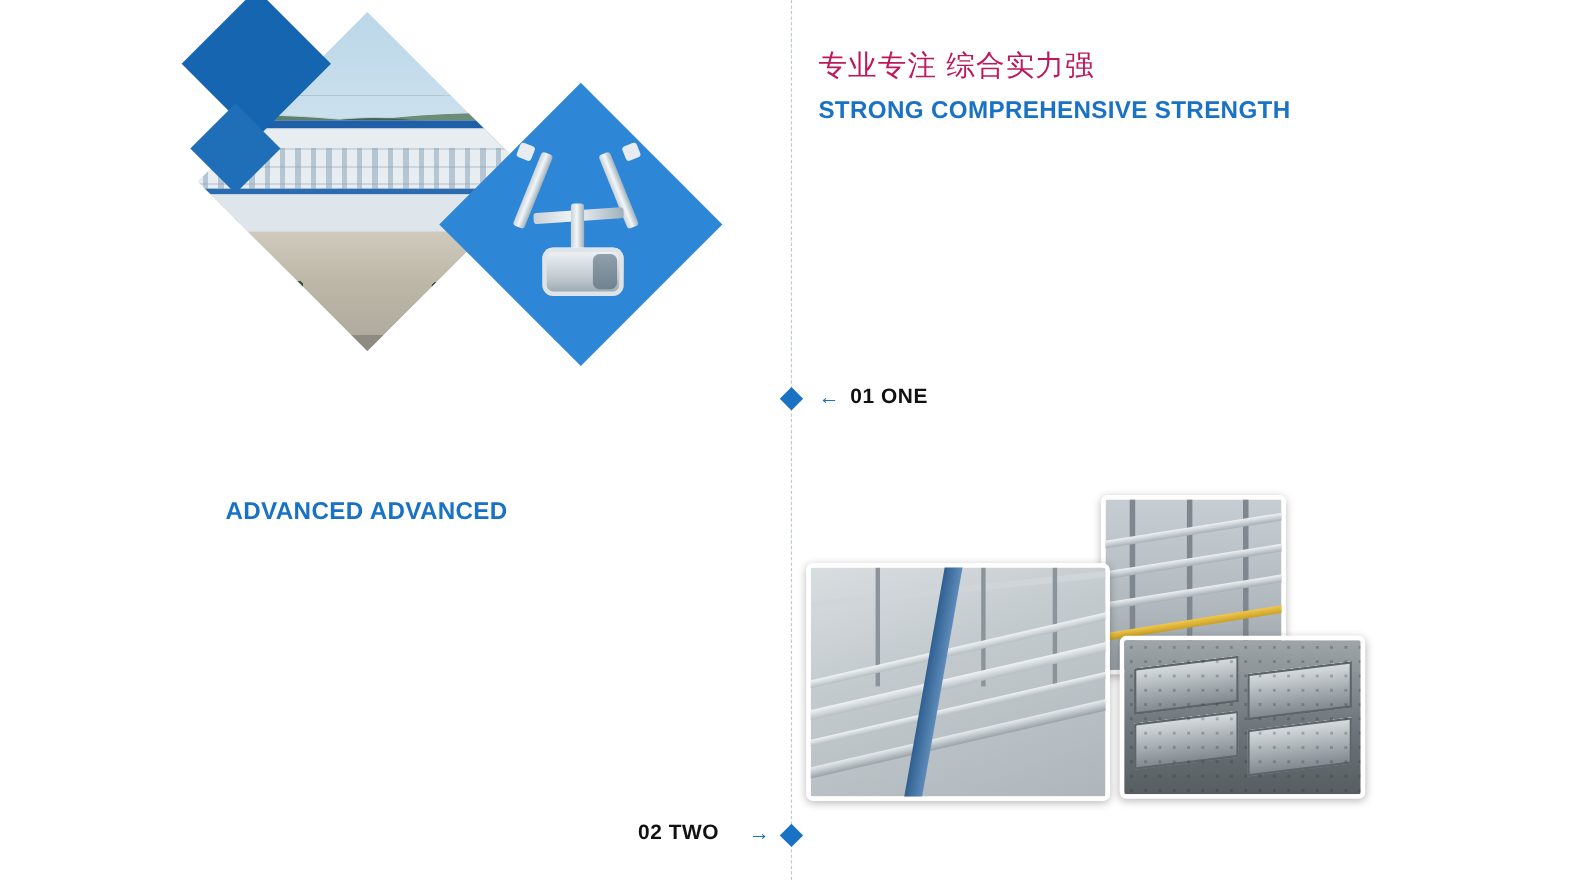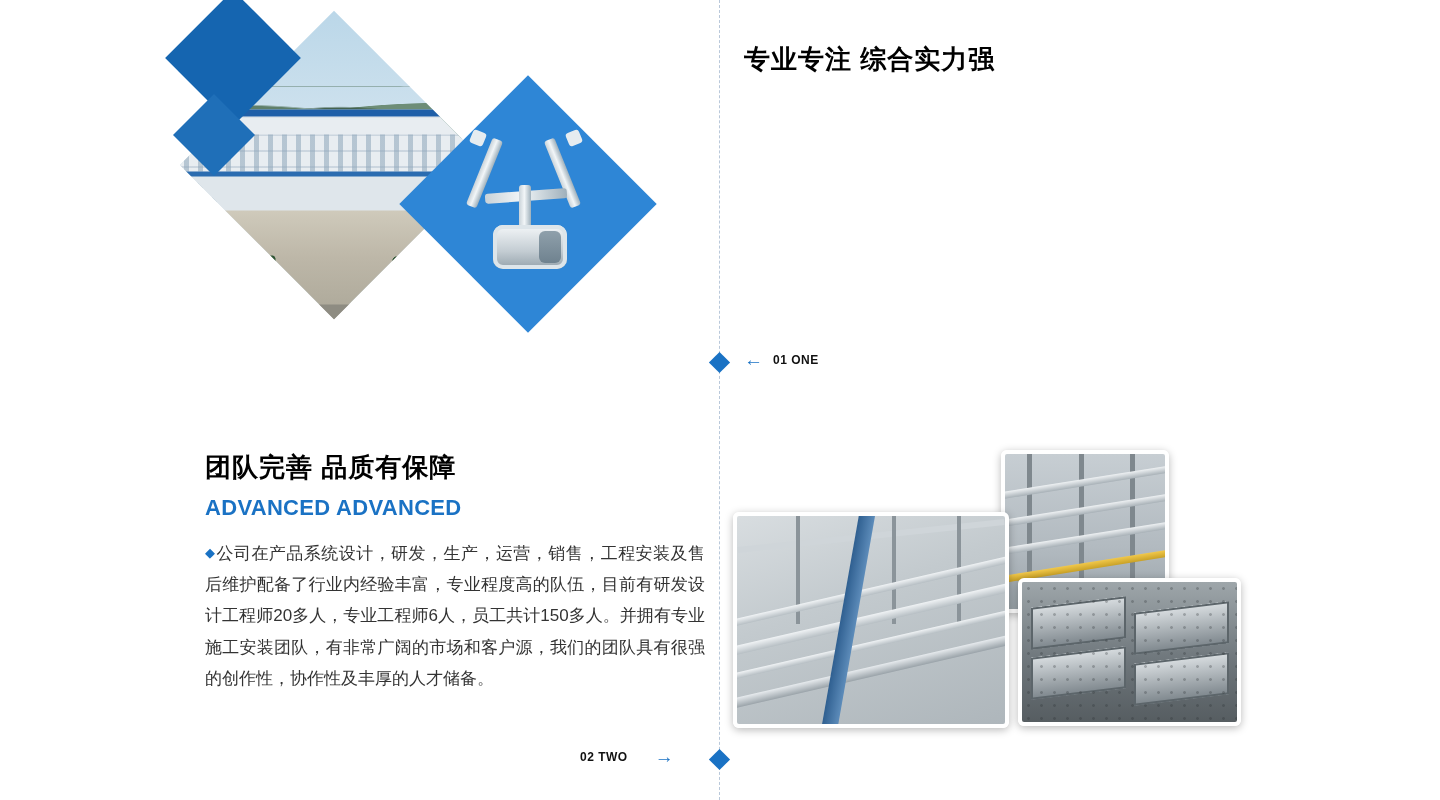--- a/index.html
+++ b/index.html
@@ -210,22 +210,22 @@
     width: 510px;
   }
   .block-left {
     position: absolute;
     left: 205px;
     top: 452px;
     width: 500px;
   }
   .h-cn {
     font-size: 26px;
-    font-weight: bold;
-    color: #000000;
+    font-weight: normal;
+    color: #be185d;
     letter-spacing: 1px;
     margin: 0 0 12px 0;
     line-height: 1.2;
   }
   .h-en {
     font-size: 22px;
     font-weight: bold;
     color: #1a72c4;
     letter-spacing: 0.3px;
     margin: 0 0 16px 0;
@@ -262,21 +262,21 @@
     align-items: center;
     gap: 27px;
   }
   .arrow {
     font-size: 19px;
     color: #1a72c4;
     font-weight: bold;
     line-height: 1;
   }
   .idx-text {
-    font-size: 12px;
+    font-size: 19px;
     font-weight: bold;
     color: #111111;
     letter-spacing: 0.5px;
   }
 
   
   .photos {
     position: absolute;
     left: 733px;
     top: 450px;
@@ -435,31 +435,30 @@
         <div class="pipe"></div>
       </div>
     </div>
 
     <div class="dm-solid-dark"></div>
     <div class="dm-solid-mid"></div>
   </div>
 
   <div class="block-right">
     <h2 class="h-cn">专业专注 综合实力强</h2>
+    <h3 class="h-en">STRONG COMPREHENSIVE STRENGTH</h3>
   </div>
 
   <div class="index-right">
     <span class="arrow">←</span>
     <span class="idx-text">01 ONE</span>
   </div>
 
   <div class="block-left">
-    <h2 class="h-cn">团队完善 品质有保障</h2>
     <h3 class="h-en">ADVANCED ADVANCED</h3>
-    <p class="para"><span class="bullet">◆</span><span>公司在产品系统设计，研发，生产，运营，销售，工程安装及售后维护配备了行业内经验丰富，专业程度高的队伍，目前有研发设计工程师20多人，专业工程师6人，员工共计150多人。并拥有专业施工安装团队，有非常广阔的市场和客户源，我们的团队具有很强的创作性，协作性及丰厚的人才储备。</span></p>
   </div>
 
   <div class="index-left">
     <span class="idx-text">02 TWO</span>
     <span class="arrow">→</span>
   </div>
 
   <div class="photos">
 
     <div class="ph ph-rack">

